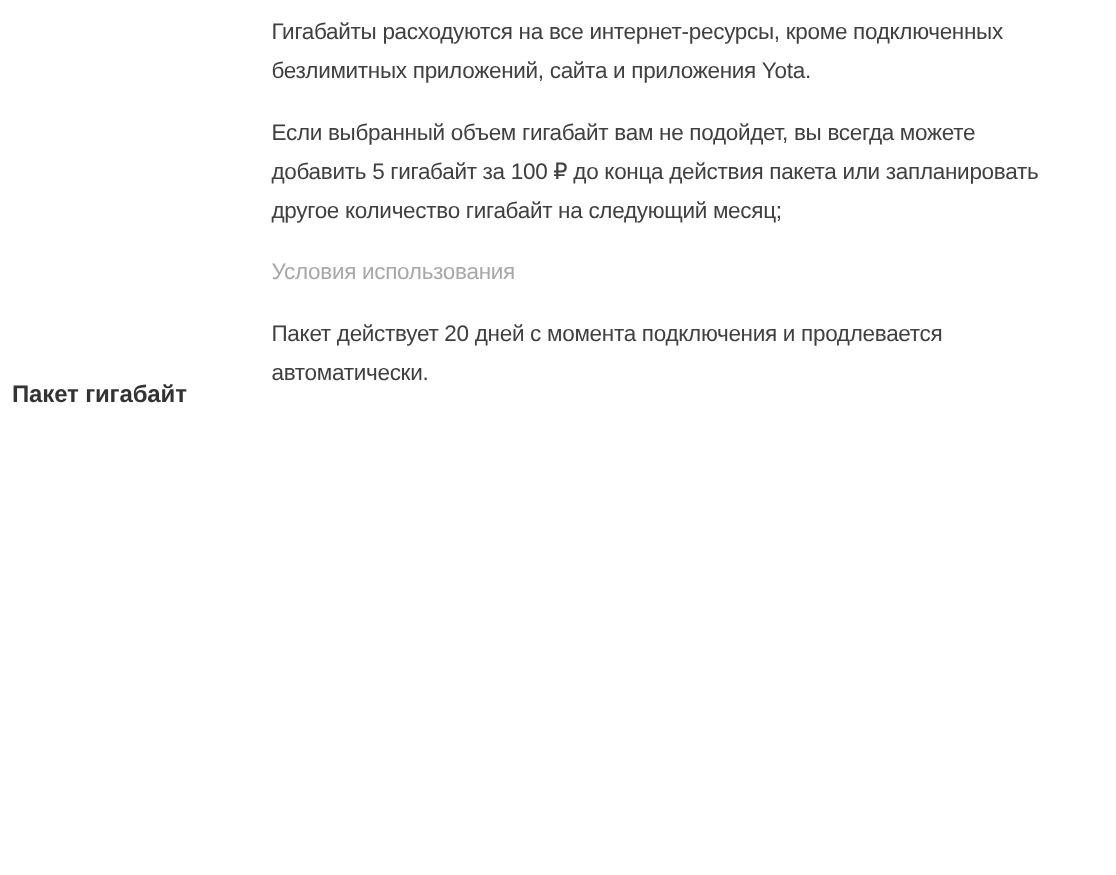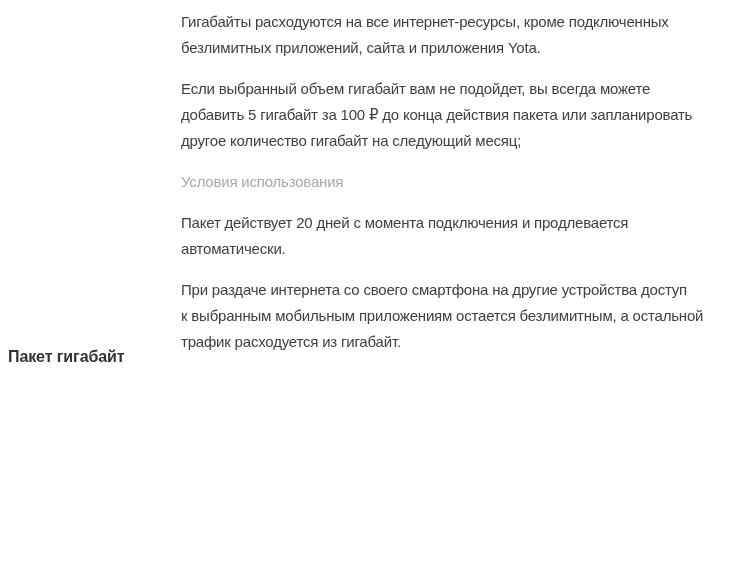--- a/index.html
+++ b/index.html
@@ -52,17 +52,14 @@
   <div class="label-col">Пакет гигабайт</div>
   <div class="content-col">
     <p>Гигабайты расходуются на все интернет-ресурсы, кроме подключенных
 безлимитных приложений, сайта и приложения Yota.</p>
     <p>Если выбранный объем гигабайт вам не подойдет, вы всегда можете
 добавить 5 гигабайт за 100 ₽ до конца действия пакета или запланировать
 другое количество гигабайт на следующий месяц;</p>
     <p class="muted">Условия использования</p>
     <p>Пакет действует 20 дней с момента подключения и продлевается
 автоматически.</p>
-    <p>При раздаче интернета со своего смартфона на другие устройства доступ
-к выбранным мобильным приложениям остается безлимитным, а остальной
-трафик расходуется из гигабайт.</p>
   </div>
 </div>
 
 </body></html>

